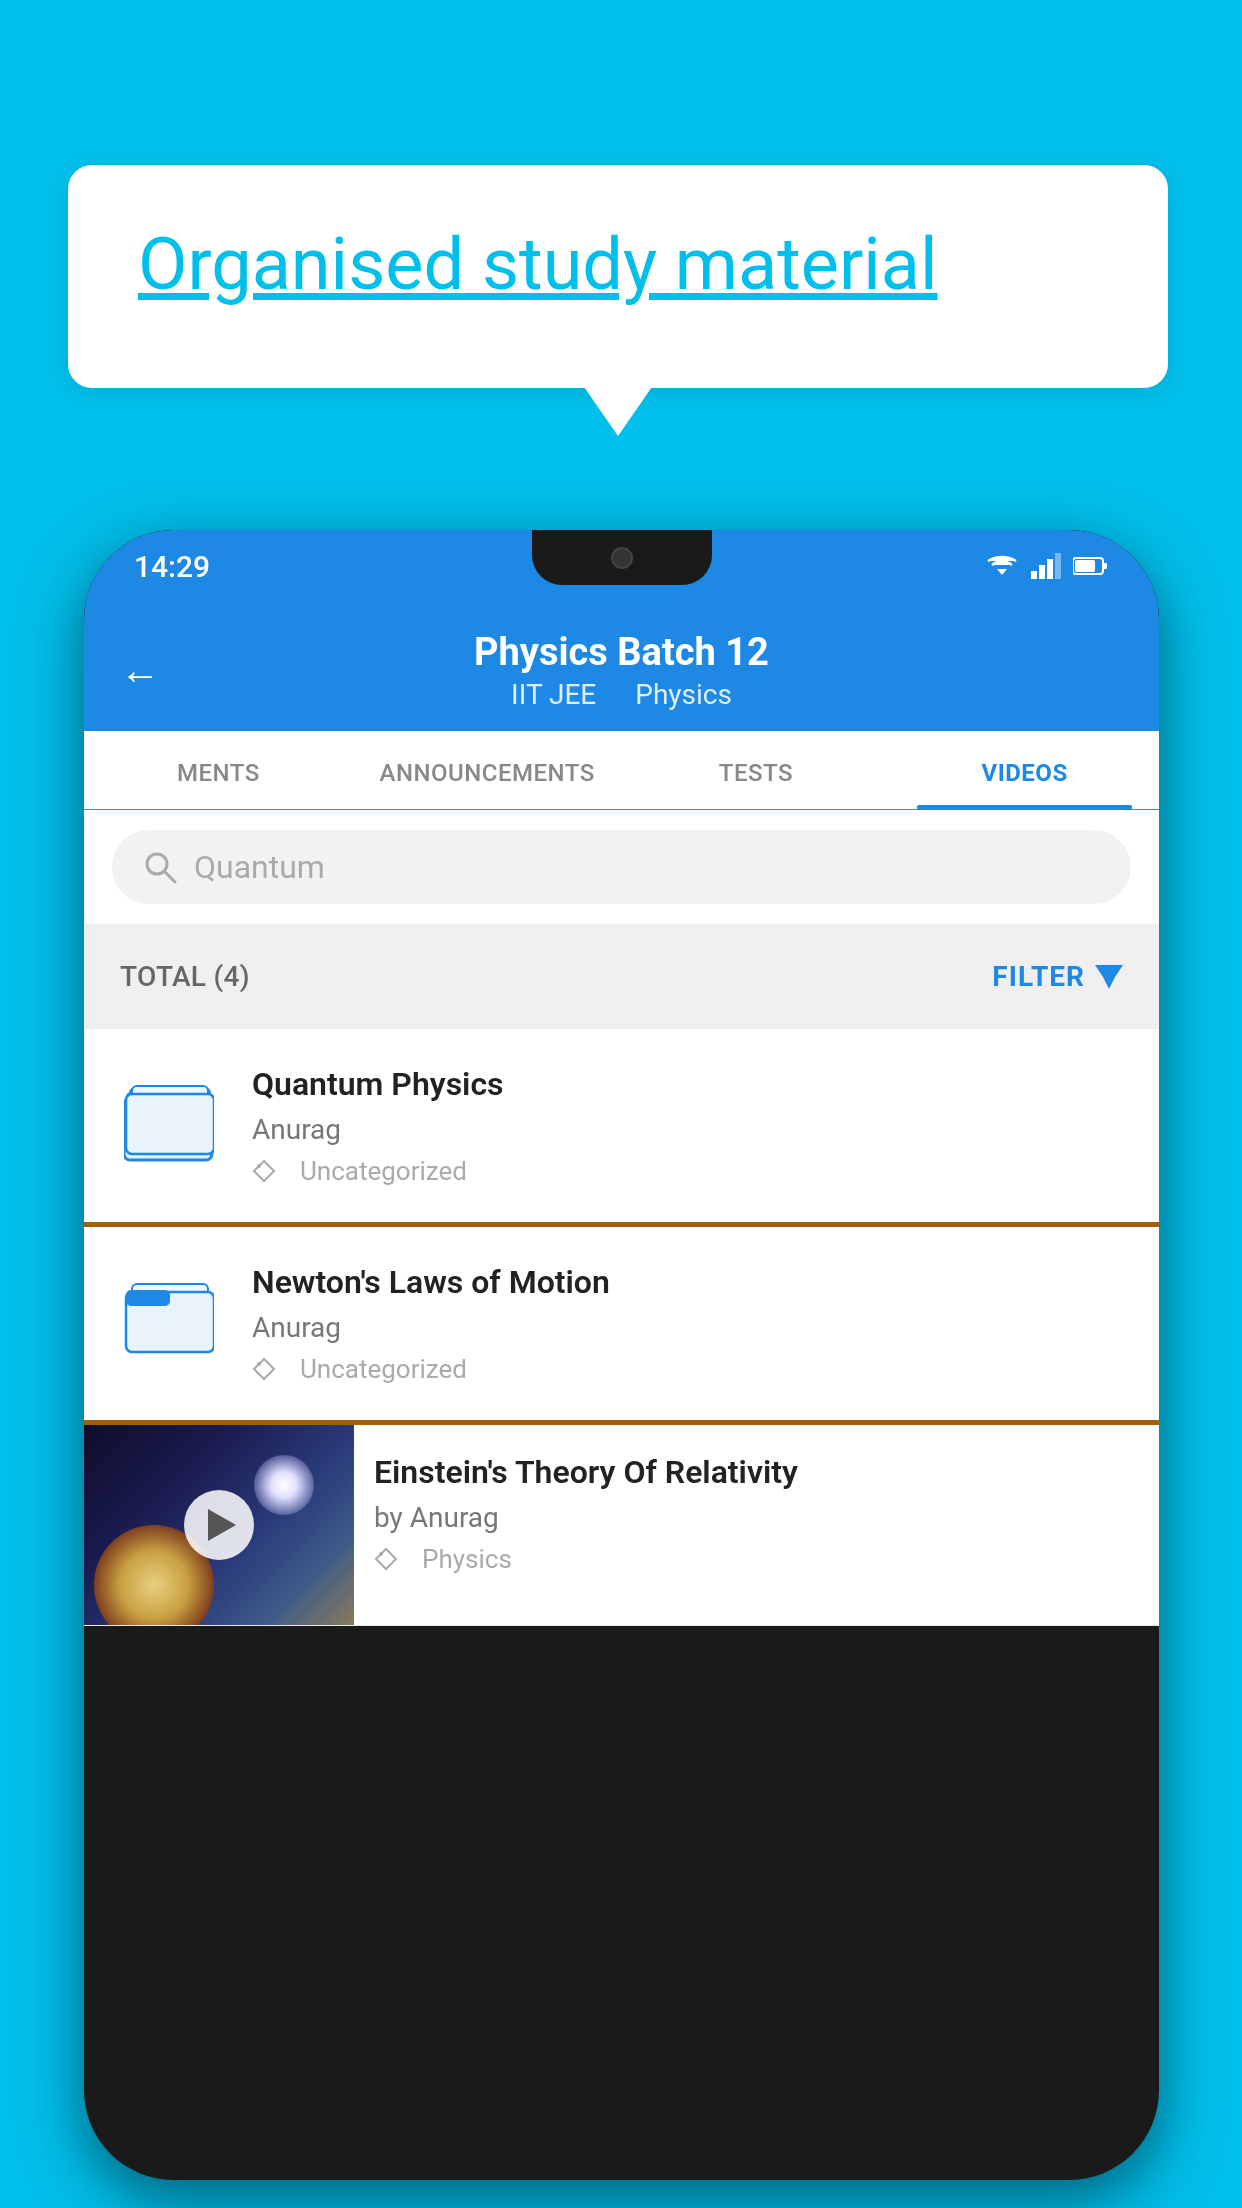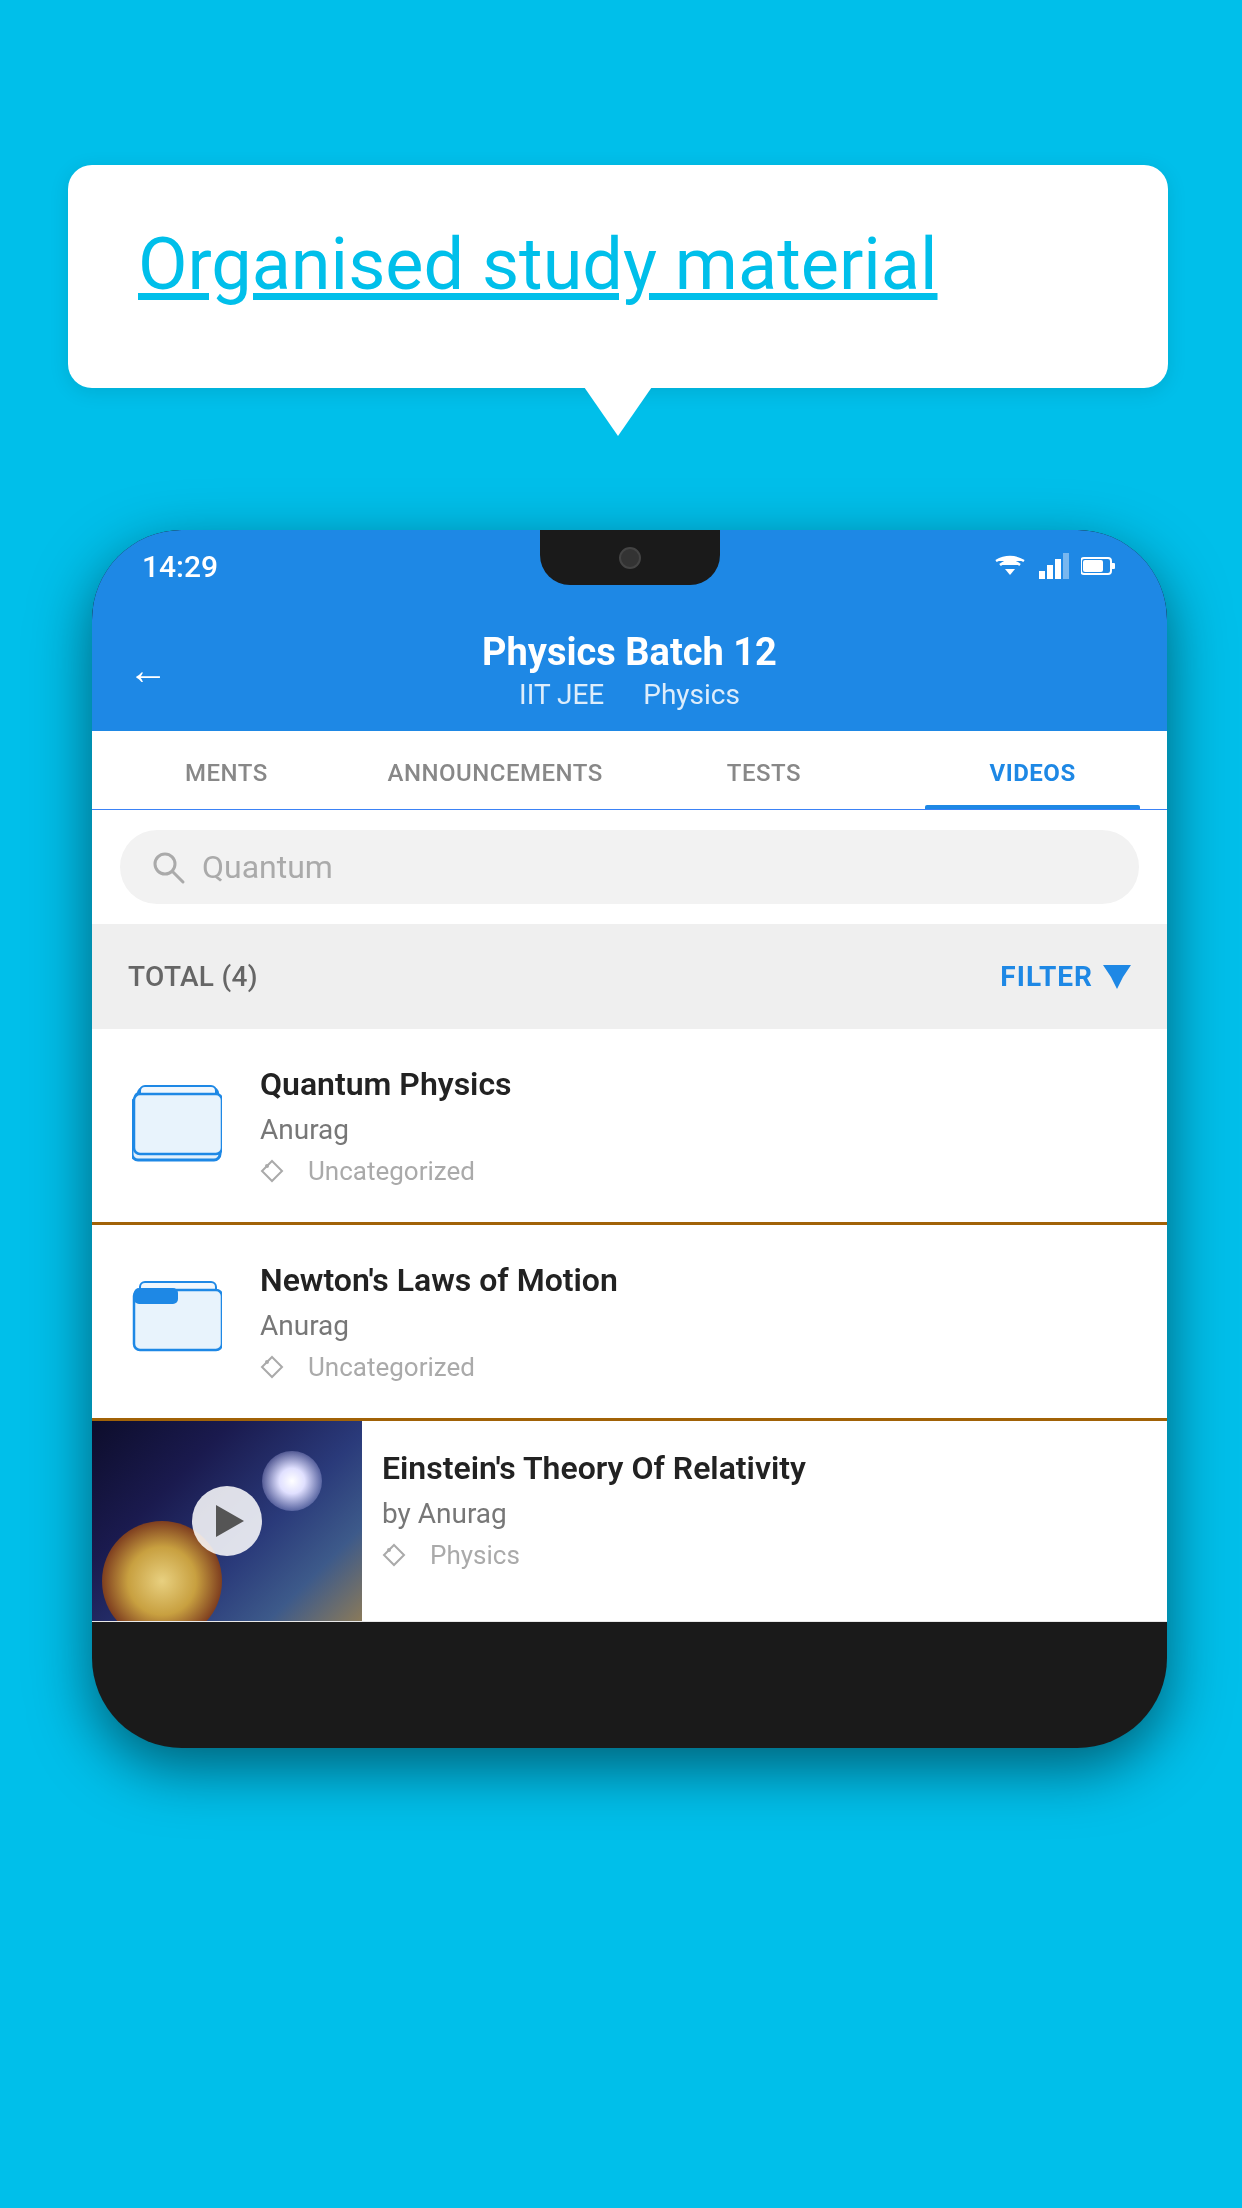--- a/index.html
+++ b/index.html
@@ -50,23 +50,23 @@
     .bubble-subtitle {
       color: #888;
       font-size: 38px;
       font-weight: 400;
     }
 
     
     .phone-wrapper {
       position: absolute;
       top: 530px;
-      left: 92px;
+      left: 84px;
       width: 1075px;
-      height: 1218px;
+      height: 1650px;
     }
 
     .phone-frame {
       position: relative;
       width: 100%;
       height: 100%;
       background: #1a1a1a;
       border-radius: 90px;
       overflow: hidden;
       box-shadow: 0 20px 60px rgba(0,0,0,0.5);
@@ -242,21 +242,21 @@
 
     
     .video-list {
       background: white;
     }
 
     .video-item {
       display: flex;
       align-items: flex-start;
       padding: 36px 30px;
-      border-bottom: 3px solid #a16207;
+      border-bottom: 5px solid #a16207;
       gap: 28px;
     }
 
     .video-thumb {
       width: 110px;
       height: 110px;
       flex-shrink: 0;
       display: flex;
       align-items: center;
       justify-content: center;

